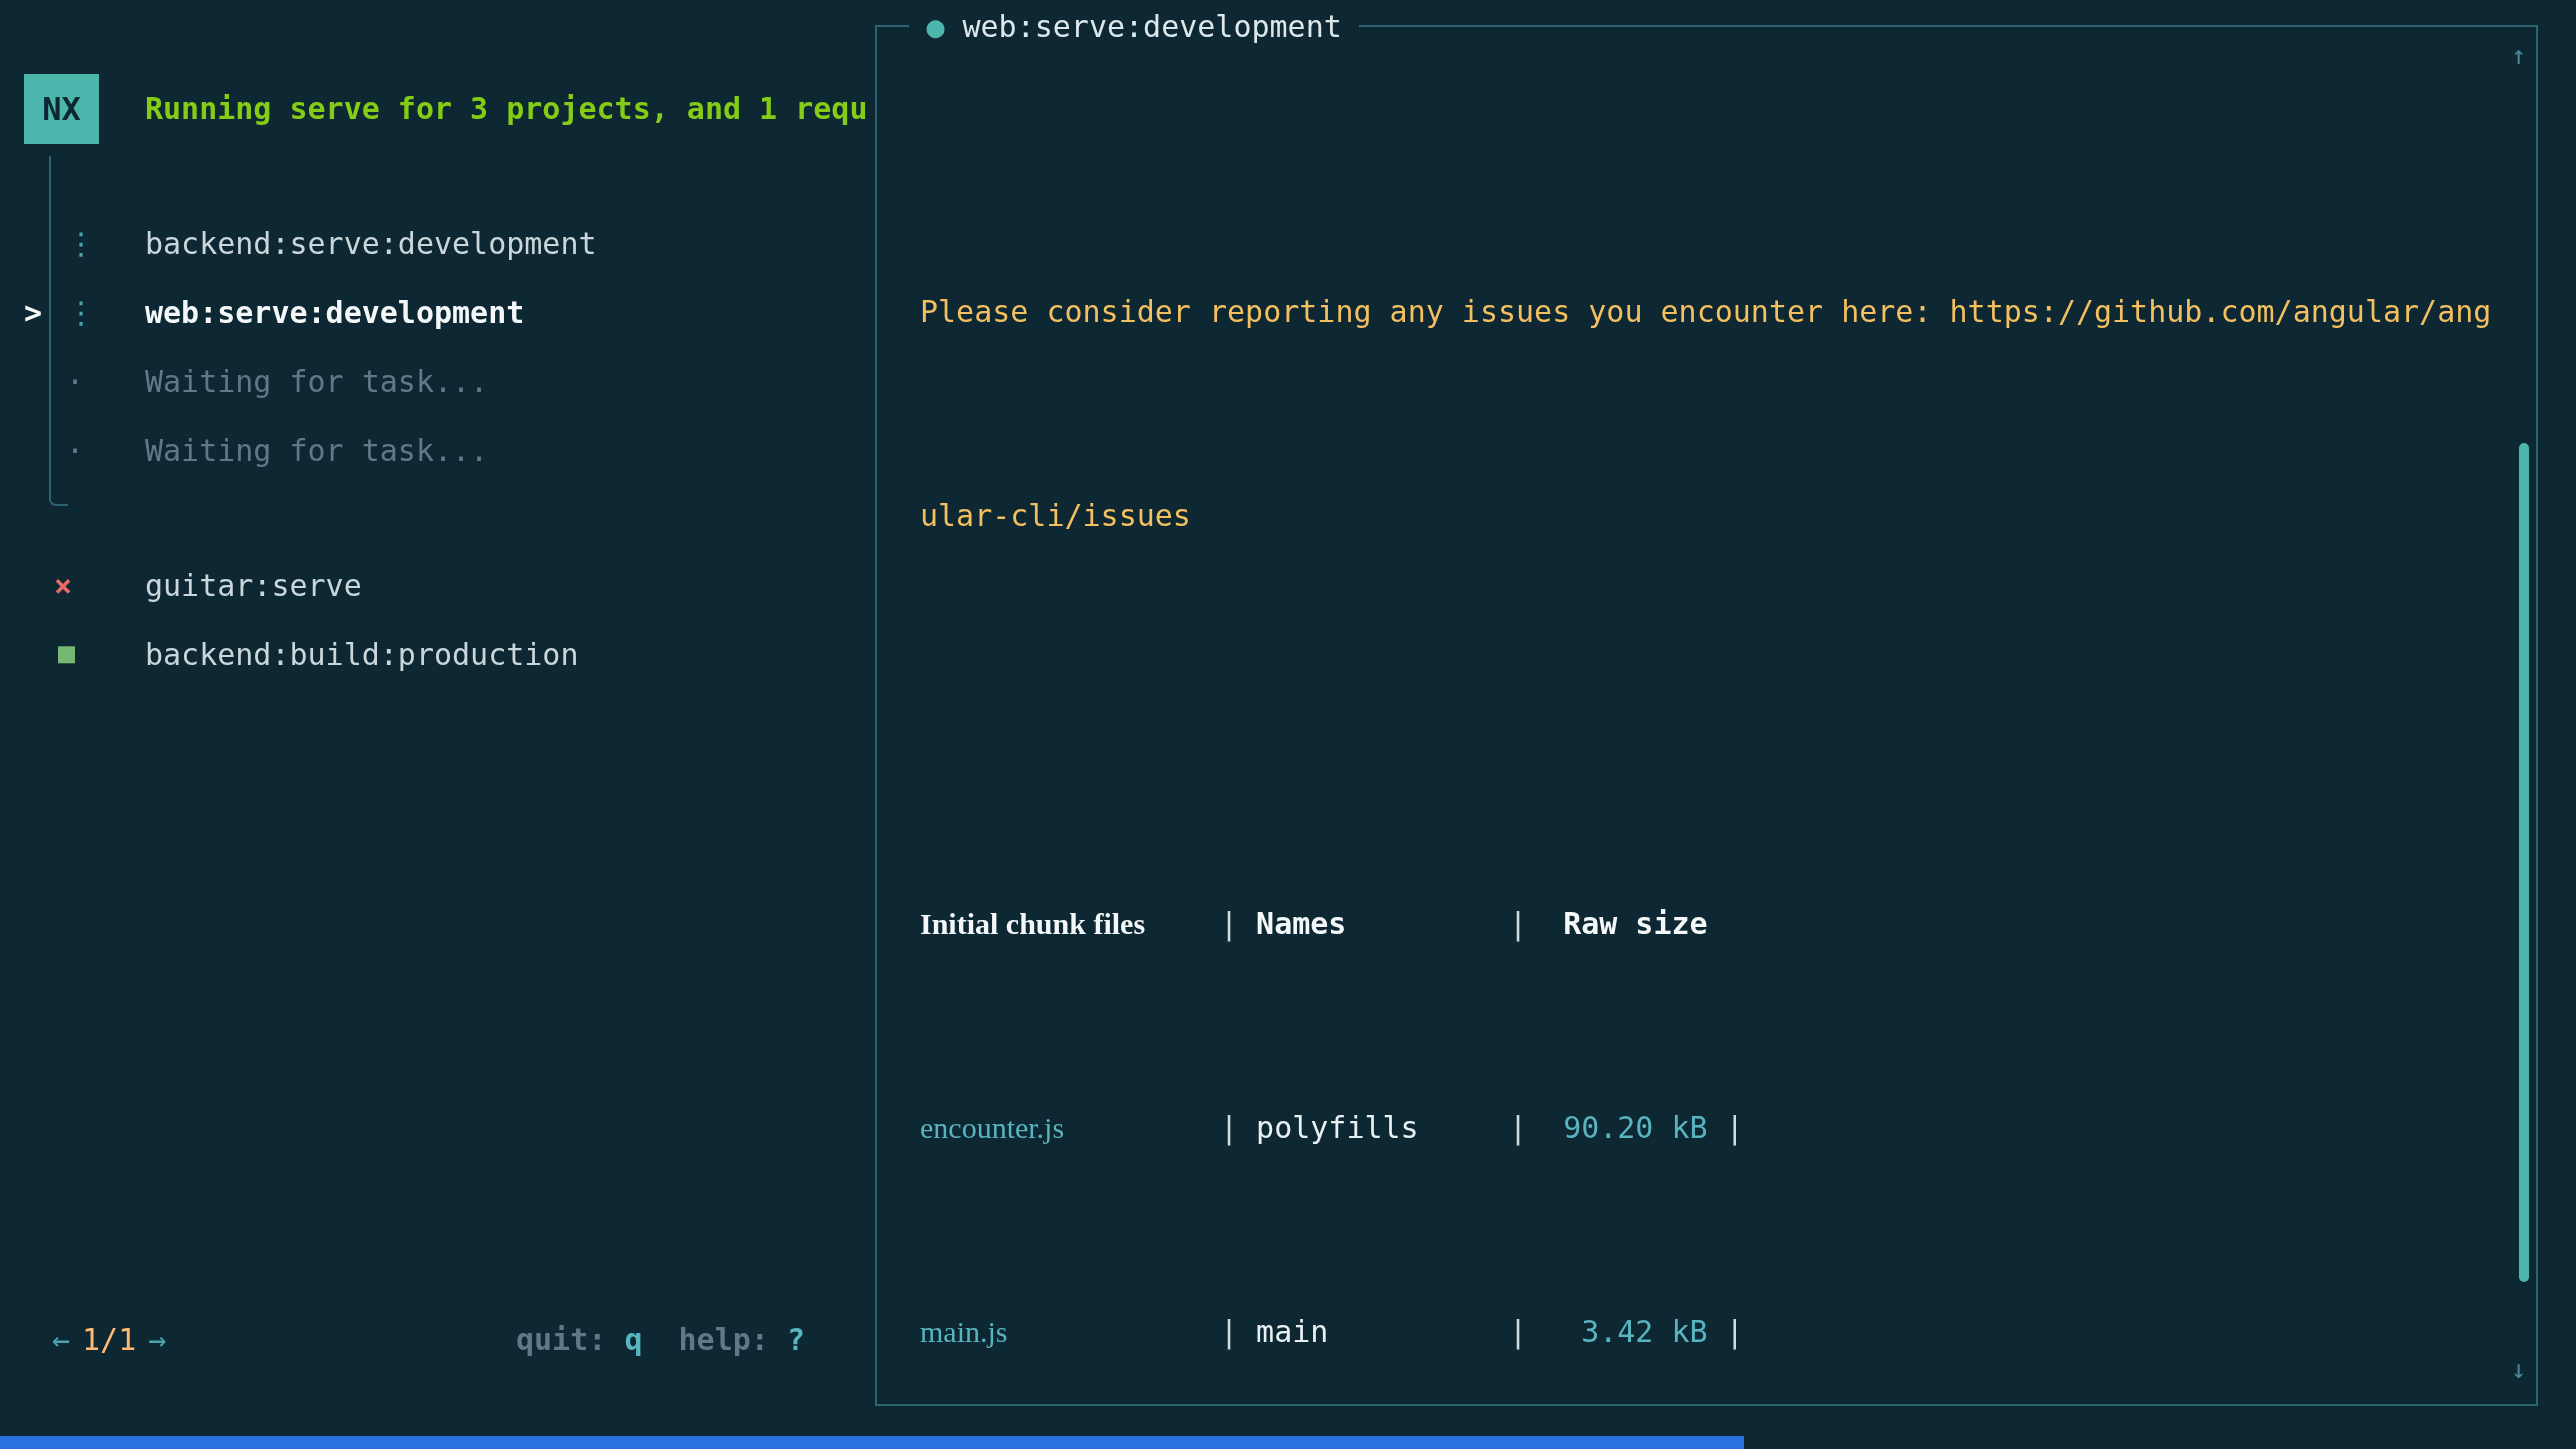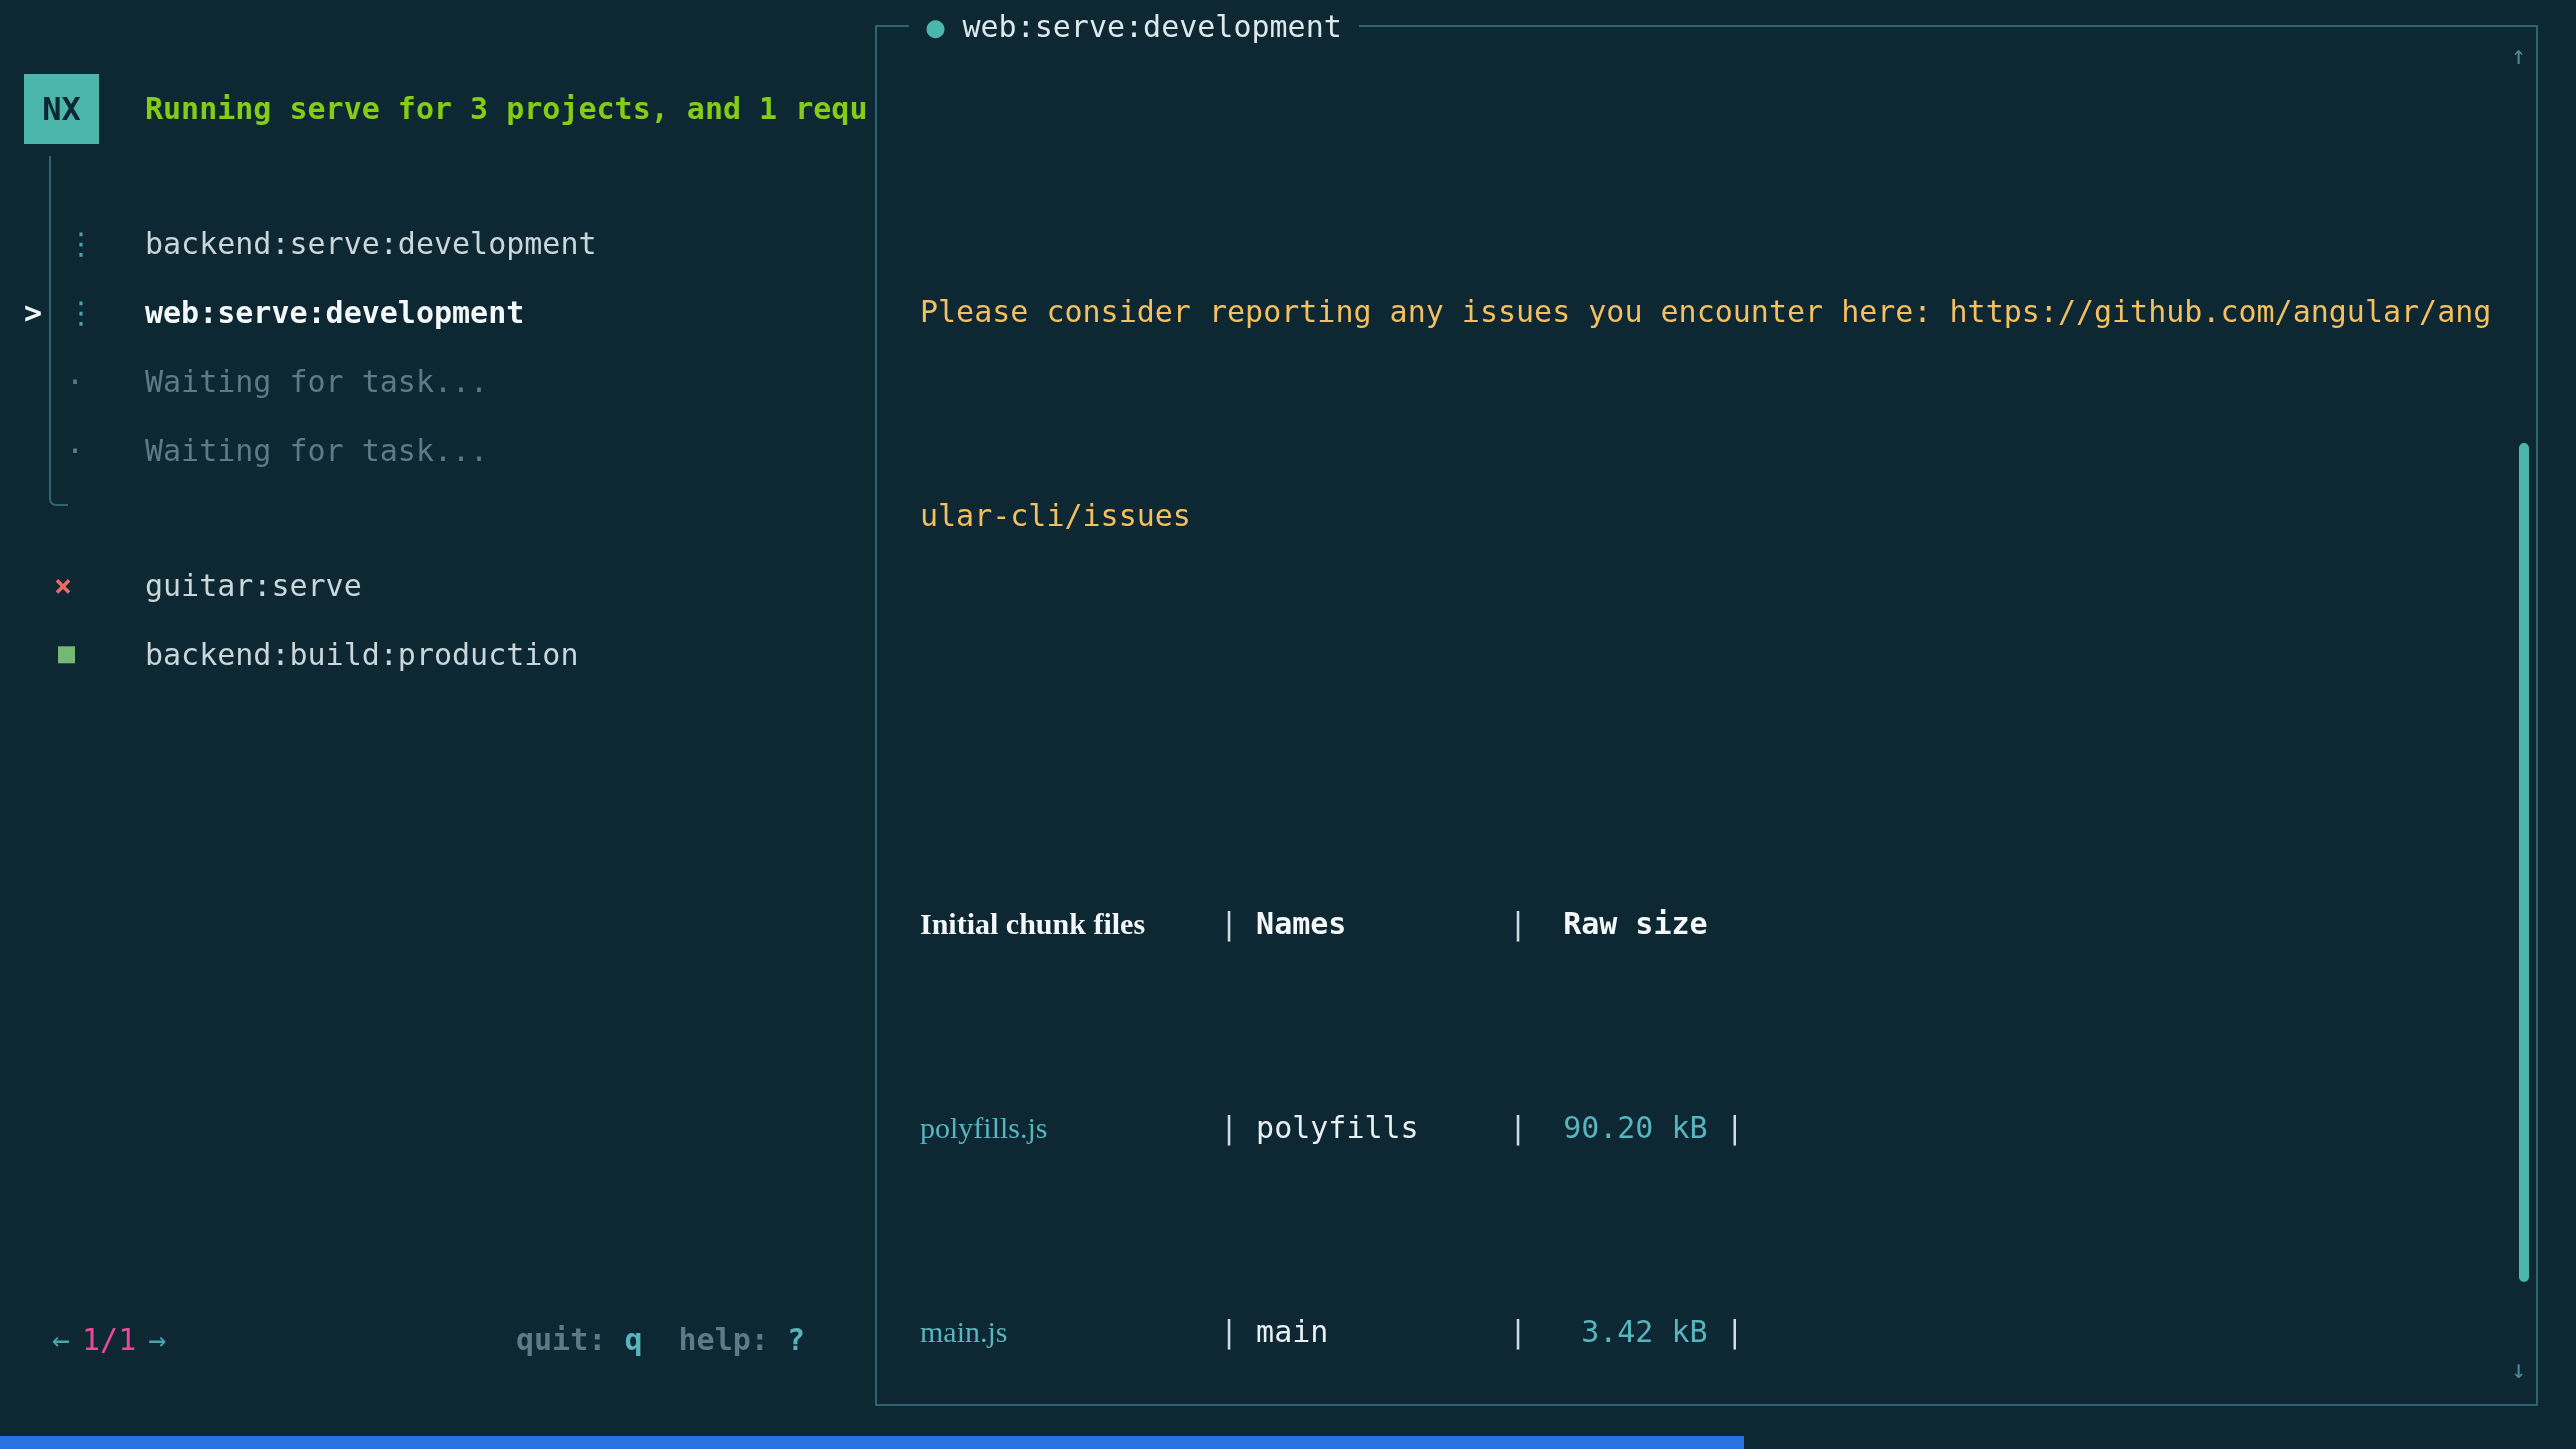--- a/index.html
+++ b/index.html
@@ -42,21 +42,21 @@
   .task-row.waiting .task-icon { color:#5e7a86; }
   .stopped-list { position:absolute; left:0; top:551px; width:875px; }
   .cross-icon { position:absolute; left:38px; color:#ea6a6a; font-weight:bold; }
   .square-icon {
     position:absolute; left:42px; top:50%; transform:translateY(-50%);
     width:17.4px; height:17.4px; background:#74b874;
   }
   .pager {
     position:absolute; left:36px; top:1305px; height:69px; line-height:69px; white-space:pre;
   }
-  .pager .page-num { margin:0 12px; color:#ec4899; }
+  .pager .page-num { margin:0 12px; color:#fdba74; }
   .pager .arrow { color:#4aa4b0; }
   .hints { position:absolute; left:500px; top:1305px; height:69px; line-height:69px; white-space:pre;font-weight:bold; }
   .hints .hint-label { color:#5e7a86; }
   .hints .hint-key { color:#58b5bf; }
   .hint-gap { margin-left:2ch; }
 
   
   .panel {
     position:absolute; left:875px; top:25px; width:1663px; height:1381px;
     border:2px solid #2e6372;
@@ -123,21 +123,21 @@
 </div>
 
 <div class="panel">
   <div class="panel-label"><span class="status-dot">●</span><span class="panel-title-text">web:serve:development</span></div>
 
   <div class="panel-content">
     <div class="line yellow">Please consider reporting any issues you encounter here: https://github.com/angular/ang</div>
     <div class="line yellow">ular-cli/issues</div>
     <div class="line"></div>
     <div class="line hdr"><span class="w-file">Initial chunk files</span><span class="sep">|</span><span class="w-name gap1">Names</span><span class="sep">|</span><span class="w-size gap1">Raw size</span></div>
-    <div class="line"><span class="w-file">polyfills.js</span><span class="sep">|</span><span class="w-name gap1">polyfills</span><span class="sep">|</span><span class="w-size gap1">90.20 kB</span><span class="sep gap1">|</span></div>
+    <div class="line"><span class="w-file">encounter.js</span><span class="sep">|</span><span class="w-name gap1">polyfills</span><span class="sep">|</span><span class="w-size gap1">90.20 kB</span><span class="sep gap1">|</span></div>
     <div class="line"><span class="w-file">main.js</span><span class="sep">|</span><span class="w-name gap1">main</span><span class="sep">|</span><span class="w-size gap1">3.42 kB</span><span class="sep gap1">|</span></div>
     
     
     
     
     
     
     
     
     

